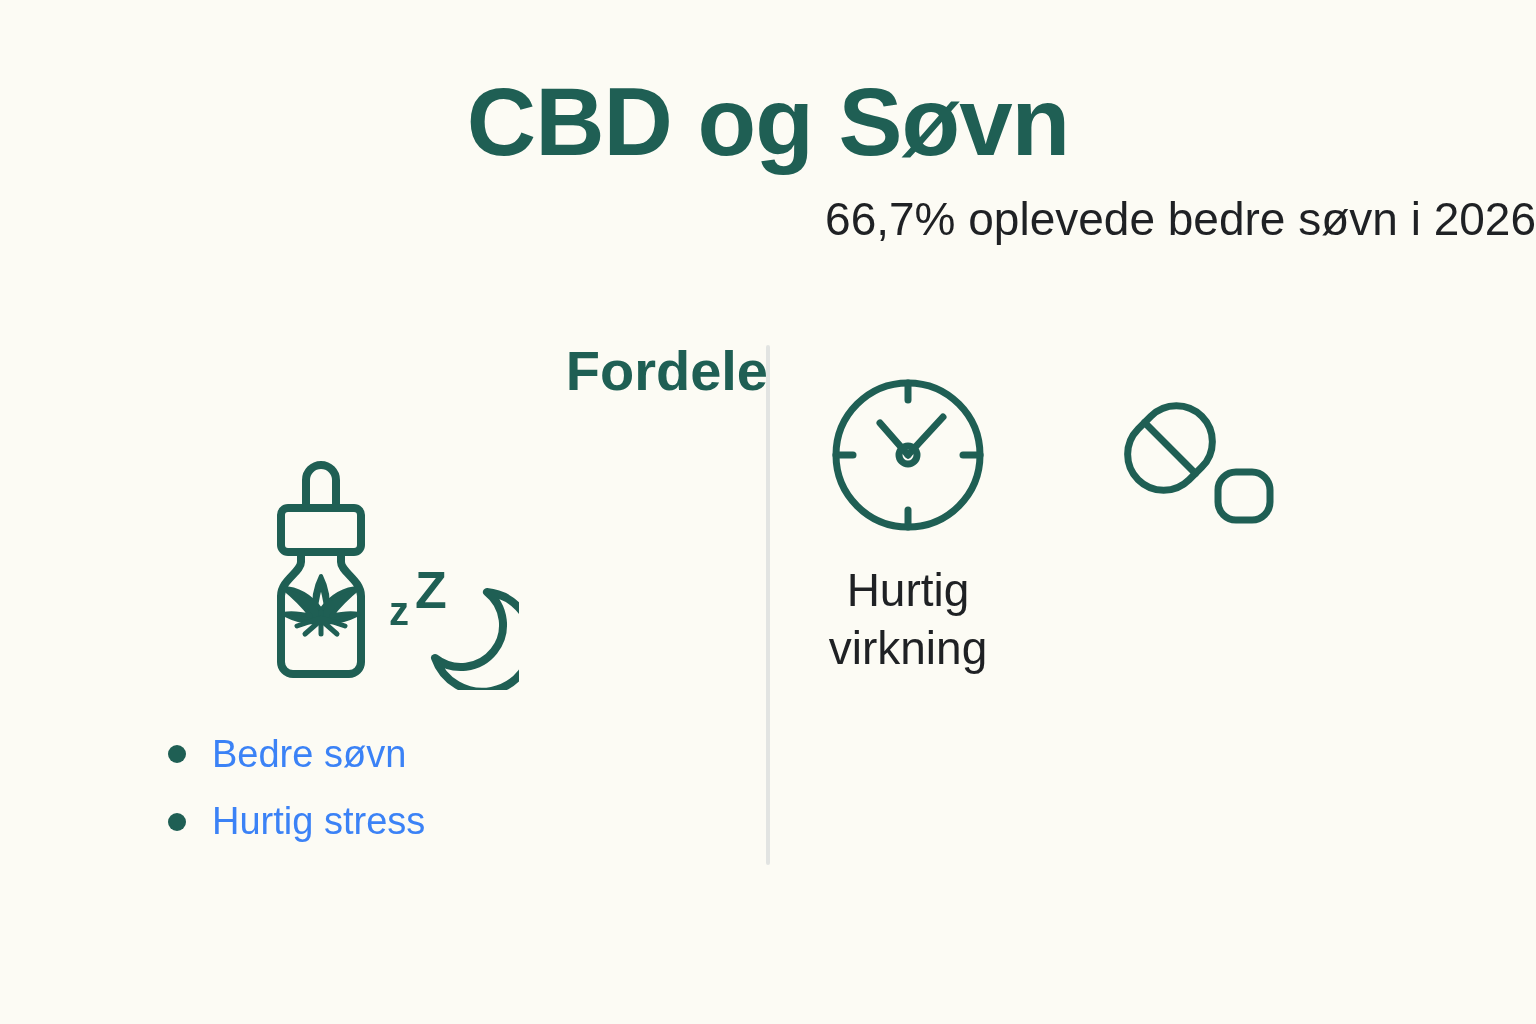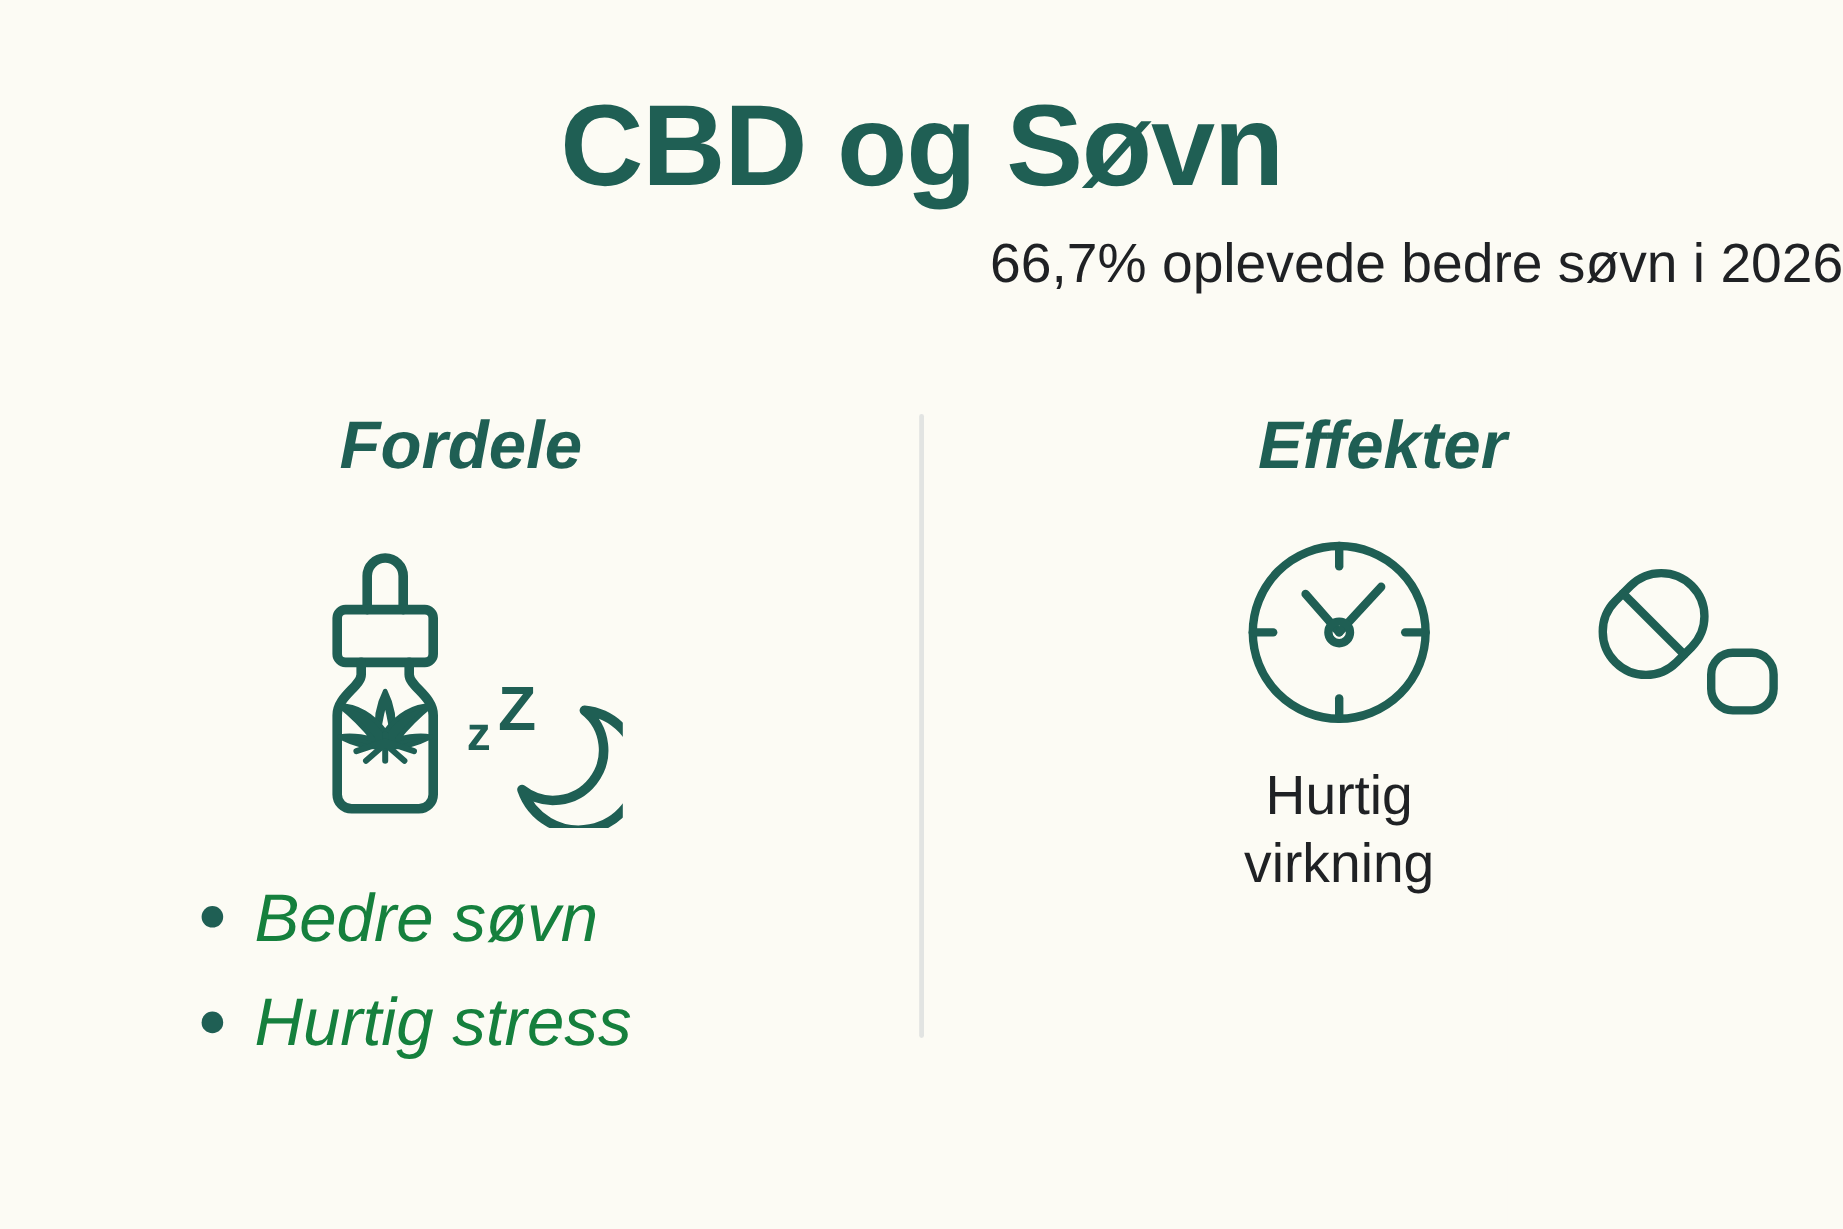--- a/index.html
+++ b/index.html
@@ -56,28 +56,27 @@
     width: 1536px;
     height: 560px;
     display: flex;
   }
   .col {
     width: 768px;
     box-sizing: border-box;
     position: relative;
   }
   .col-head {
-    text-align: center;
+    text-align: right;
     font-size: 56px;
     font-weight: 700;
     color: #1f5f54;
     line-height: 1.1;
     margin: 0;
     padding-top: 10px;
-    font-style: italic;
   }
 
   .divider {
     position: absolute;
     left: 766px;
     top: 15px;
     width: 4px;
     height: 520px;
     background: #e2e4e2;
     border-radius: 2px;
@@ -102,30 +101,29 @@
   }
   .bullet-dot {
     width: 18px;
     height: 18px;
     border-radius: 50%;
     background: #1f5f54;
     flex: 0 0 18px;
     margin-right: 26px;
   }
   .bullet-text {
-    font-size: 56px;
-    color: #15803d;
+    font-size: 38px;
+    color: #3b82f6;
     line-height: 1.1;
-    font-style: italic;
   }
 
   
   .eff-grid {
     display: flex;
-    justify-content: flex-end;
+    justify-content: flex-start;
     margin-top: 40px;
   }
   .eff-item {
     width: 280px;
     text-align: center;
   }
   .eff-icon {
     height: 170px;
     display: flex;
     align-items: center;
@@ -188,21 +186,20 @@
         <li class="bullet-row">
           <span class="bullet-dot"></span>
           <span class="bullet-text">Hurtig stress</span>
         </li>
       </ul>
     </div>
 
     <div class="divider"></div>
 
     <div class="col">
-      <h2 class="col-head">Effekter</h2>
 
       <div class="eff-grid">
 
         <div class="eff-item">
           <div class="eff-icon">
             <svg width="170" height="170" viewBox="0 0 170 170">
               <g fill="none" stroke="#1f5f54" stroke-width="7" stroke-linecap="round">
                 <circle cx="85" cy="85" r="72"></circle>
                 <line x1="85" y1="13" x2="85" y2="30"></line>
                 <line x1="85" y1="140" x2="85" y2="157"></line>

